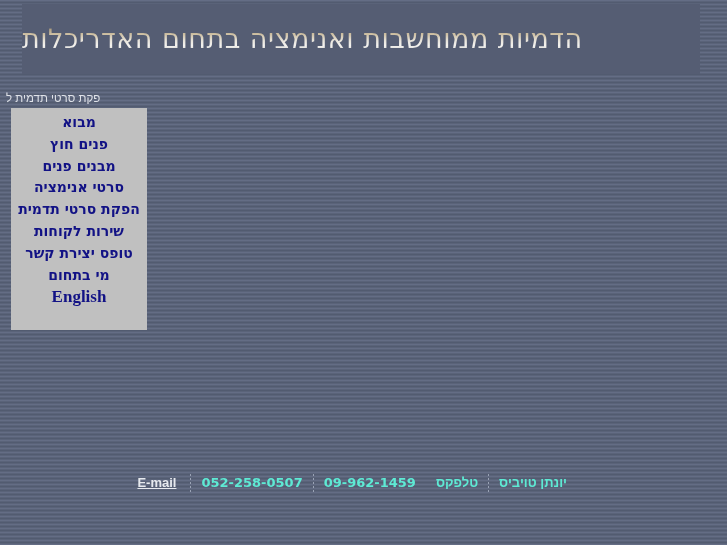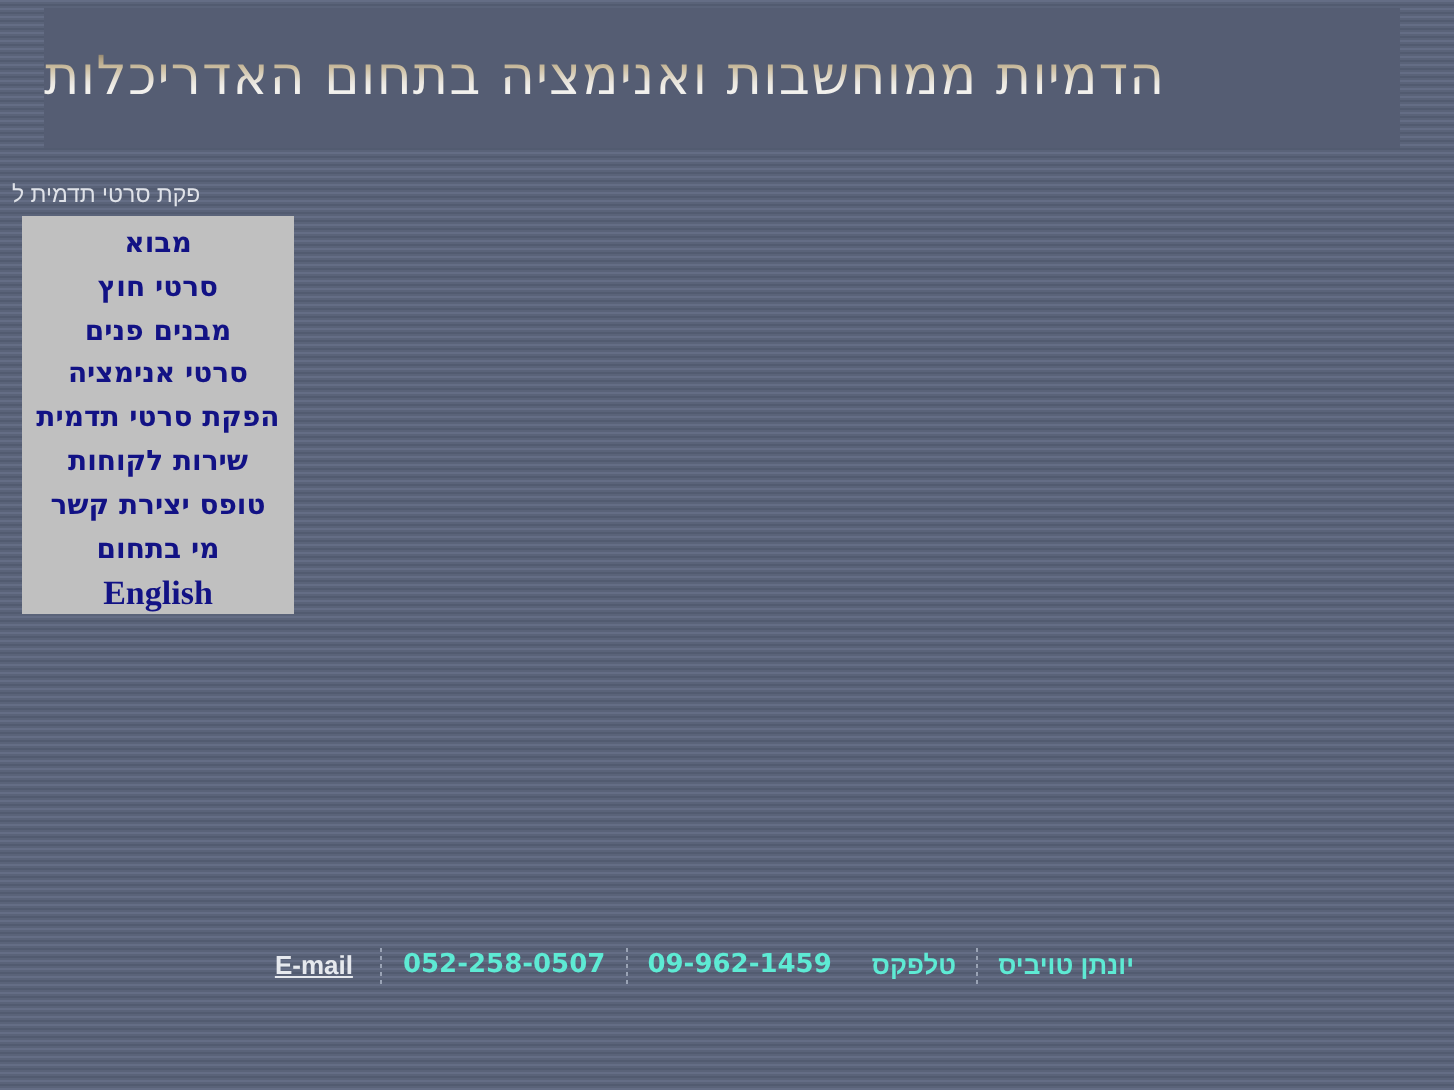--- a/index.html
+++ b/index.html
@@ -74,21 +74,21 @@
     color: #dfe2e8;
     white-space: nowrap;
     letter-spacing: 0px;
     direction: rtl;
   }
   #menu-panel {
     position: absolute;
     left: 11px;
     top: 108px;
     width: 136px;
-    height: 199px;
+    height: 222px;
     background: #c0c0c0;
     box-sizing: border-box;
     padding-top: 4px;
     display: flex;
     flex-direction: column;
     align-items: center;
   }
   .menu-item {
     display: block;
     width: 100%;
@@ -172,21 +172,21 @@
 <body>
 
 <div id="header-banner">
   <div id="header-title">הדמיות ממוחשבות ואנימציה בתחום האדריכלות</div>
 </div>
 
 <div id="menu-caption">פקת סרטי תדמית ל</div>
 
 <nav id="menu-panel">
   <a class="menu-item" href="#">מבוא</a>
-  <a class="menu-item" href="#">סרטי חוץ</a>
+  <a class="menu-item" href="#">פנים חוץ</a>
   <a class="menu-item" href="#">מבנים פנים</a>
   <a class="menu-item" href="#">סרטי אנימציה</a>
   <a class="menu-item" href="#">הפקת סרטי תדמית</a>
   <a class="menu-item" href="#">שירות לקוחות</a>
   <a class="menu-item" href="#">טופס יצירת קשר</a>
   <a class="menu-item" href="#">מי בתחום</a>
   <a class="menu-item latin" href="#">English</a>
 </nav>
 
 <div id="footer-bar">

